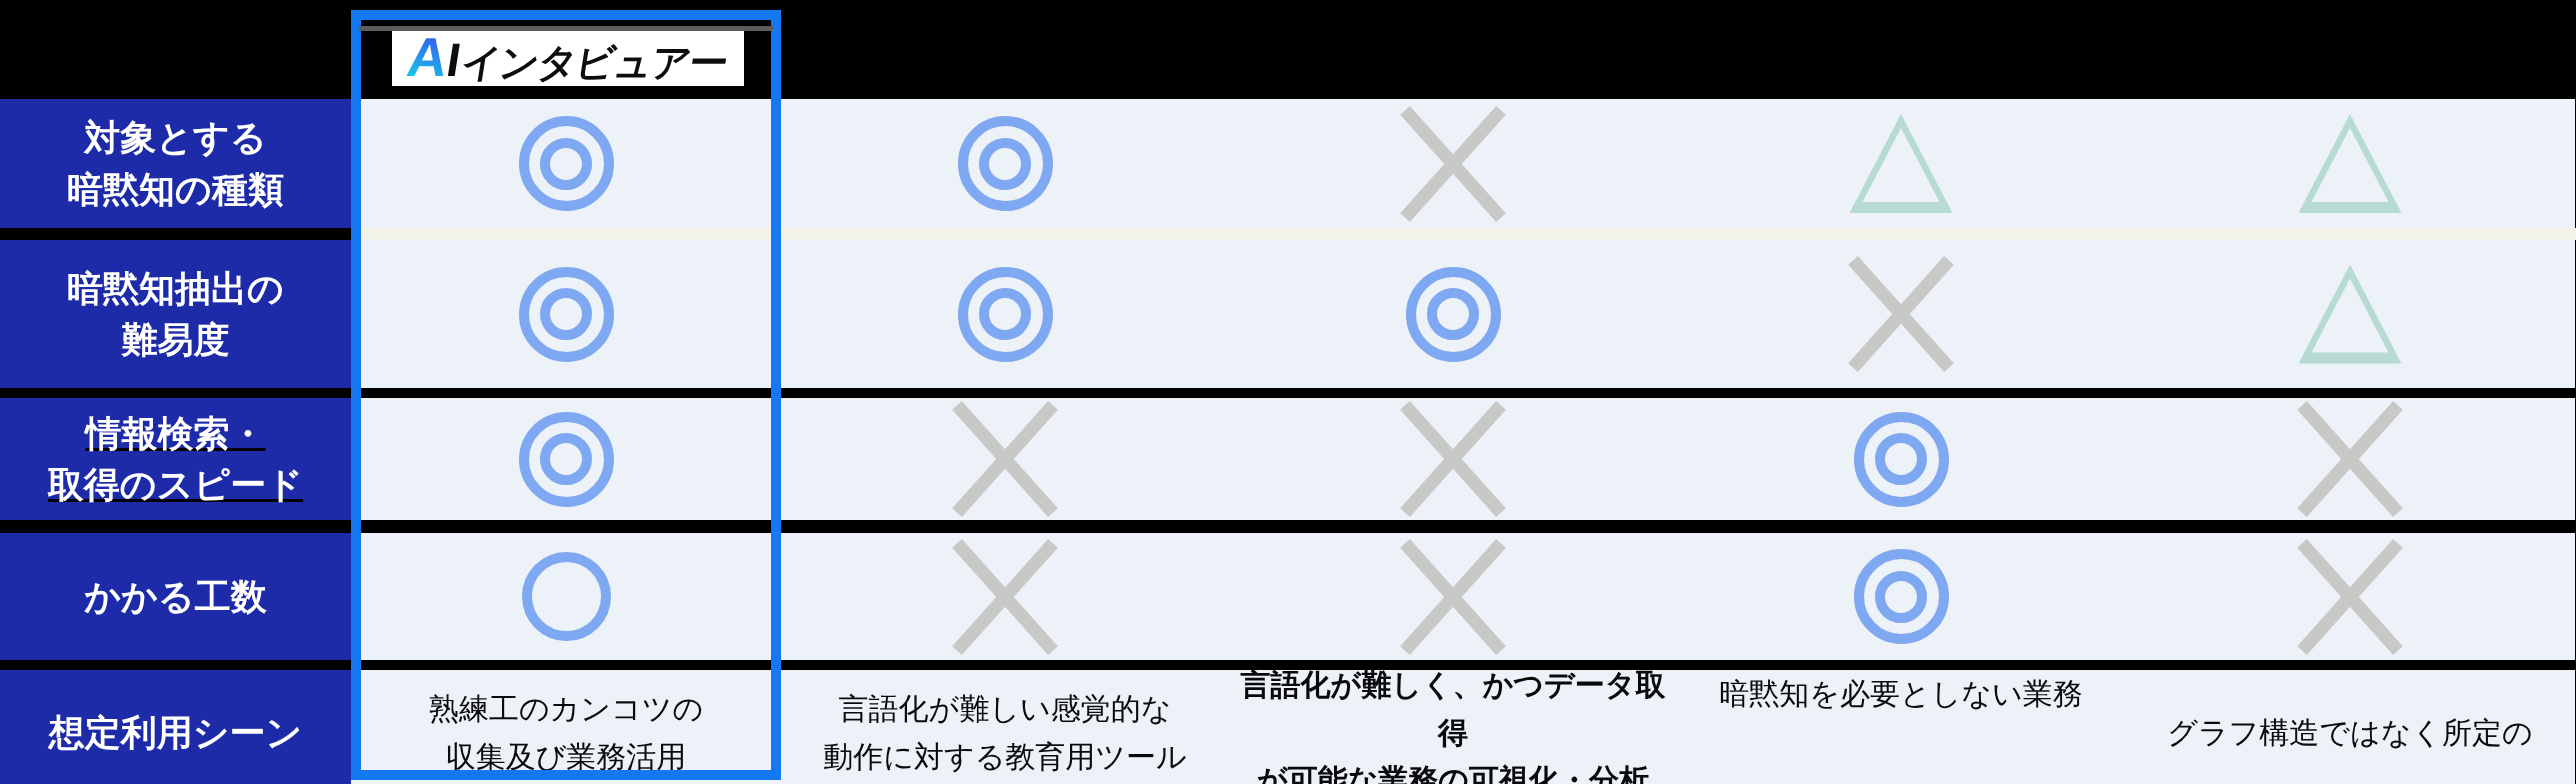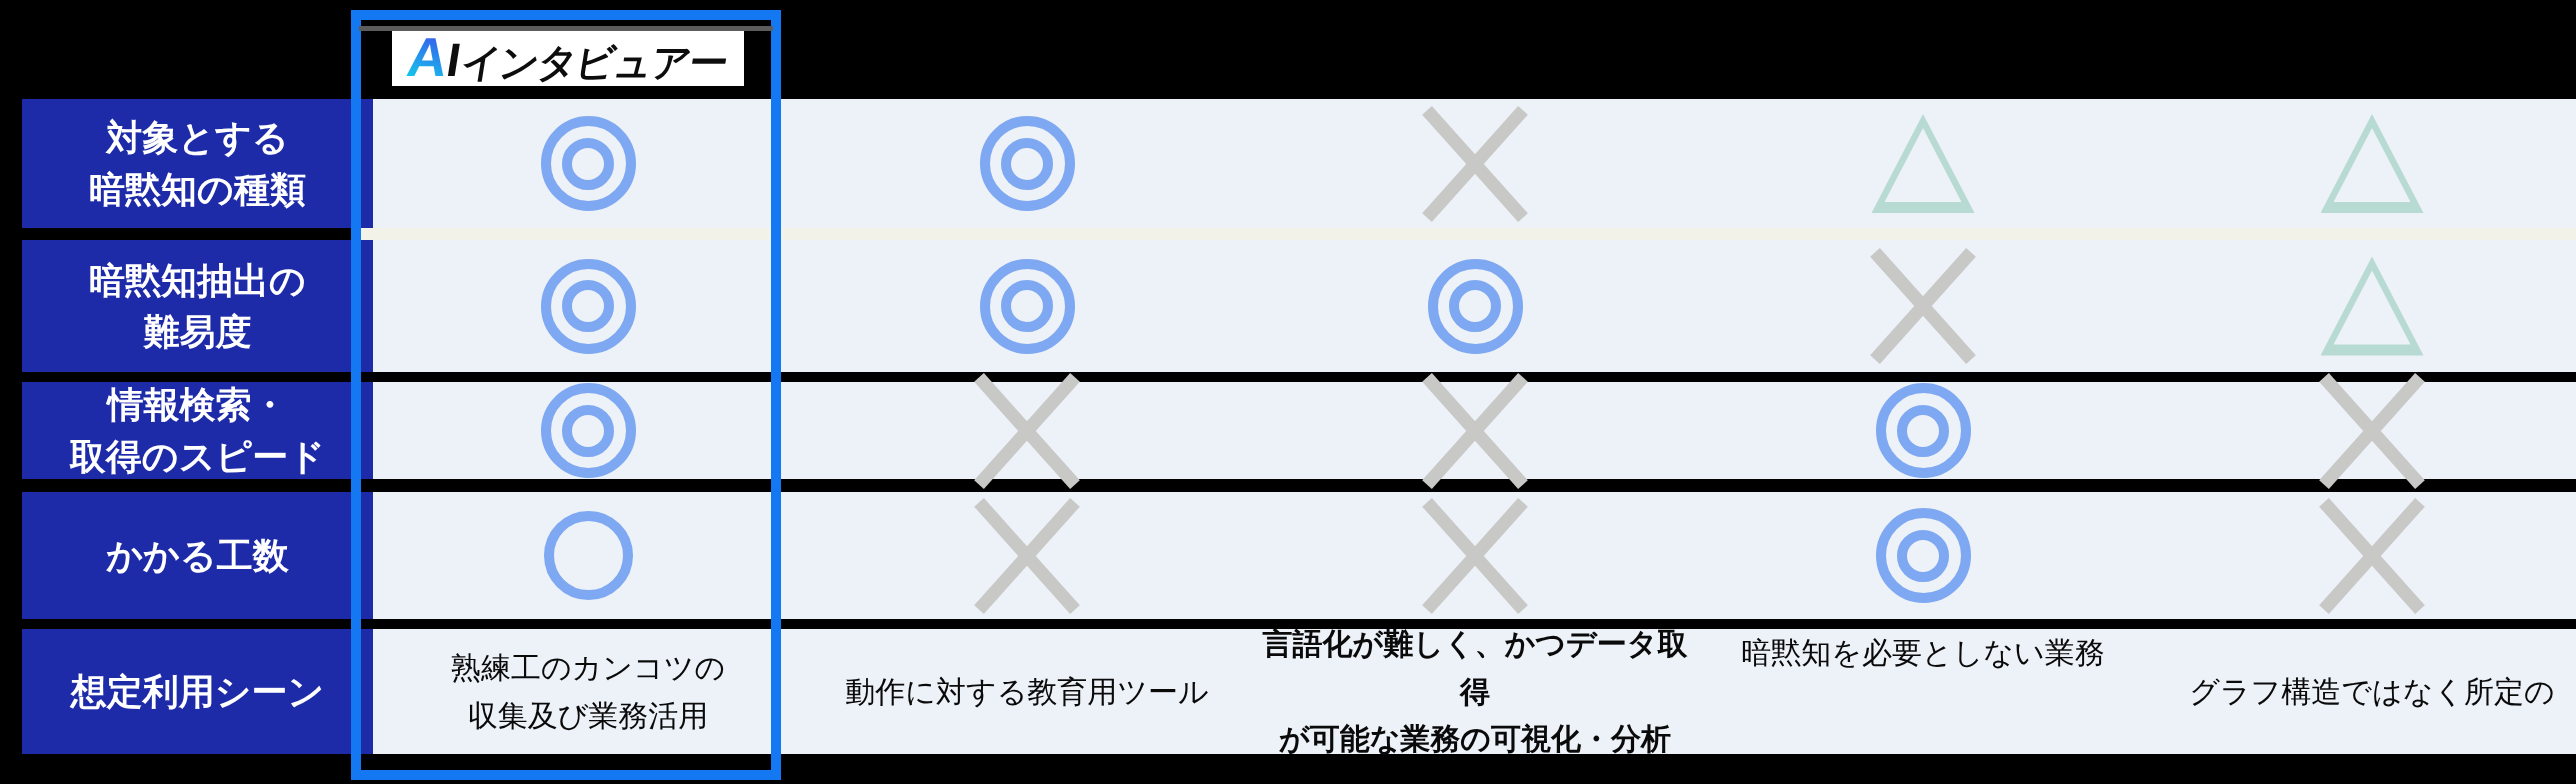--- a/index.html
+++ b/index.html
@@ -13,21 +13,21 @@
   .logo-inner{transform:skewX(-9deg);font-weight:bold;color:#0d0d0d;white-space:nowrap;line-height:1;}
   .logo-a{font-size:55px;background:linear-gradient(200deg,#3b50ee 12%,#16c4ea 82%);
           -webkit-background-clip:text;background-clip:text;color:transparent;}
   .logo-i{font-size:47px;letter-spacing:2px;}
   .logo-kana{font-size:39px;letter-spacing:-2px;}
 
   
   .trow{display:flex;width:2576px;}
   .rhead{width:351px;flex:0 0 351px;background:#1e2ba8;color:#ffffff;font-weight:bold;font-size:36px;
          line-height:1.42;text-align:center;display:flex;flex-direction:column;
-         align-items:center;justify-content:center;margin-left:22px;}
+         align-items:center;justify-content:center;}
   .cell{background:#edf1f8;display:flex;flex-direction:column;align-items:center;justify-content:center;}
   .cell-text{font-size:30px;line-height:1.58;color:#0a0a0a;text-align:center;}
 
   
   .sep{width:2576px;}
   .sep-light{background:linear-gradient(to right,#000 351px,#f2f2e8 351px);}
   .sep-dark{background:#000;}
 
   
   .hl-frame{position:absolute;left:351px;top:10px;width:430px;height:770px;
@@ -78,21 +78,21 @@
           <span class="sym sym-cross"></span>
         </div>
         <div class="cell" style="flex: 0 0 448px;">
           <span class="sym sym-triangle"></span>
         </div>
         <div class="cell" style="flex: 0 0 450px;">
           <span class="sym sym-triangle"></span>
         </div>
       </div>
       <div class="sep sep-light" style="height: 12px;"></div>
-      <div class="trow" style="height: 132px;">
+      <div class="trow" style="height: 148px;">
         <div class="rhead">
           <span>暗黙知抽出の</span>
           <span>難易度</span>
         </div>
         <div class="cell" style="flex: 0 0 430px;">
           <span class="sym sym-double-circle"></span>
         </div>
         <div class="cell" style="flex: 0 0 448px;">
           <span class="sym sym-double-circle"></span>
         </div>
@@ -100,21 +100,21 @@
           <span class="sym sym-double-circle"></span>
         </div>
         <div class="cell" style="flex: 0 0 448px;">
           <span class="sym sym-cross"></span>
         </div>
         <div class="cell" style="flex: 0 0 450px;">
           <span class="sym sym-triangle"></span>
         </div>
       </div>
       <div class="sep sep-dark" style="height: 10px;"></div>
-      <div class="trow" style="height: 97px;">
+      <div class="trow" style="height: 122px; text-decoration: underline;">
         <div class="rhead">
           <span>情報検索・</span>
           <span>取得のスピード</span>
         </div>
         <div class="cell" style="flex: 0 0 430px;">
           <span class="sym sym-double-circle"></span>
         </div>
         <div class="cell" style="flex: 0 0 448px;">
           <span class="sym sym-cross"></span>
         </div>
@@ -152,20 +152,21 @@
       <div class="sep sep-dark" style="height: 10px;"></div>
       <div class="trow" style="height: 125px;">
         <div class="rhead">
           <span>想定利用シーン</span>
         </div>
         <div class="cell" style="flex: 0 0 430px;">
           <div class="cell-text">熟練工のカンコツの</div>
           <div class="cell-text">収集及び業務活用</div>
         </div>
         <div class="cell" style="flex: 0 0 448px;">
+          <div class="cell-text">言語化が難しい感覚的な</div>
           <div class="cell-text">動作に対する教育用ツール</div>
         </div>
         <div class="cell" style="flex: 0 0 448px; font-weight: bold;">
           <div class="cell-text">言語化が難しく、かつデータ取得</div>
           <div class="cell-text">が可能な業務の可視化・分析</div>
         </div>
         <div class="cell" style="flex: 0 0 448px; justify-content: space-between;">
           <div class="cell-text">暗黙知を必要としない業務</div>
         </div>
         <div class="cell" style="flex: 0 0 450px;">

